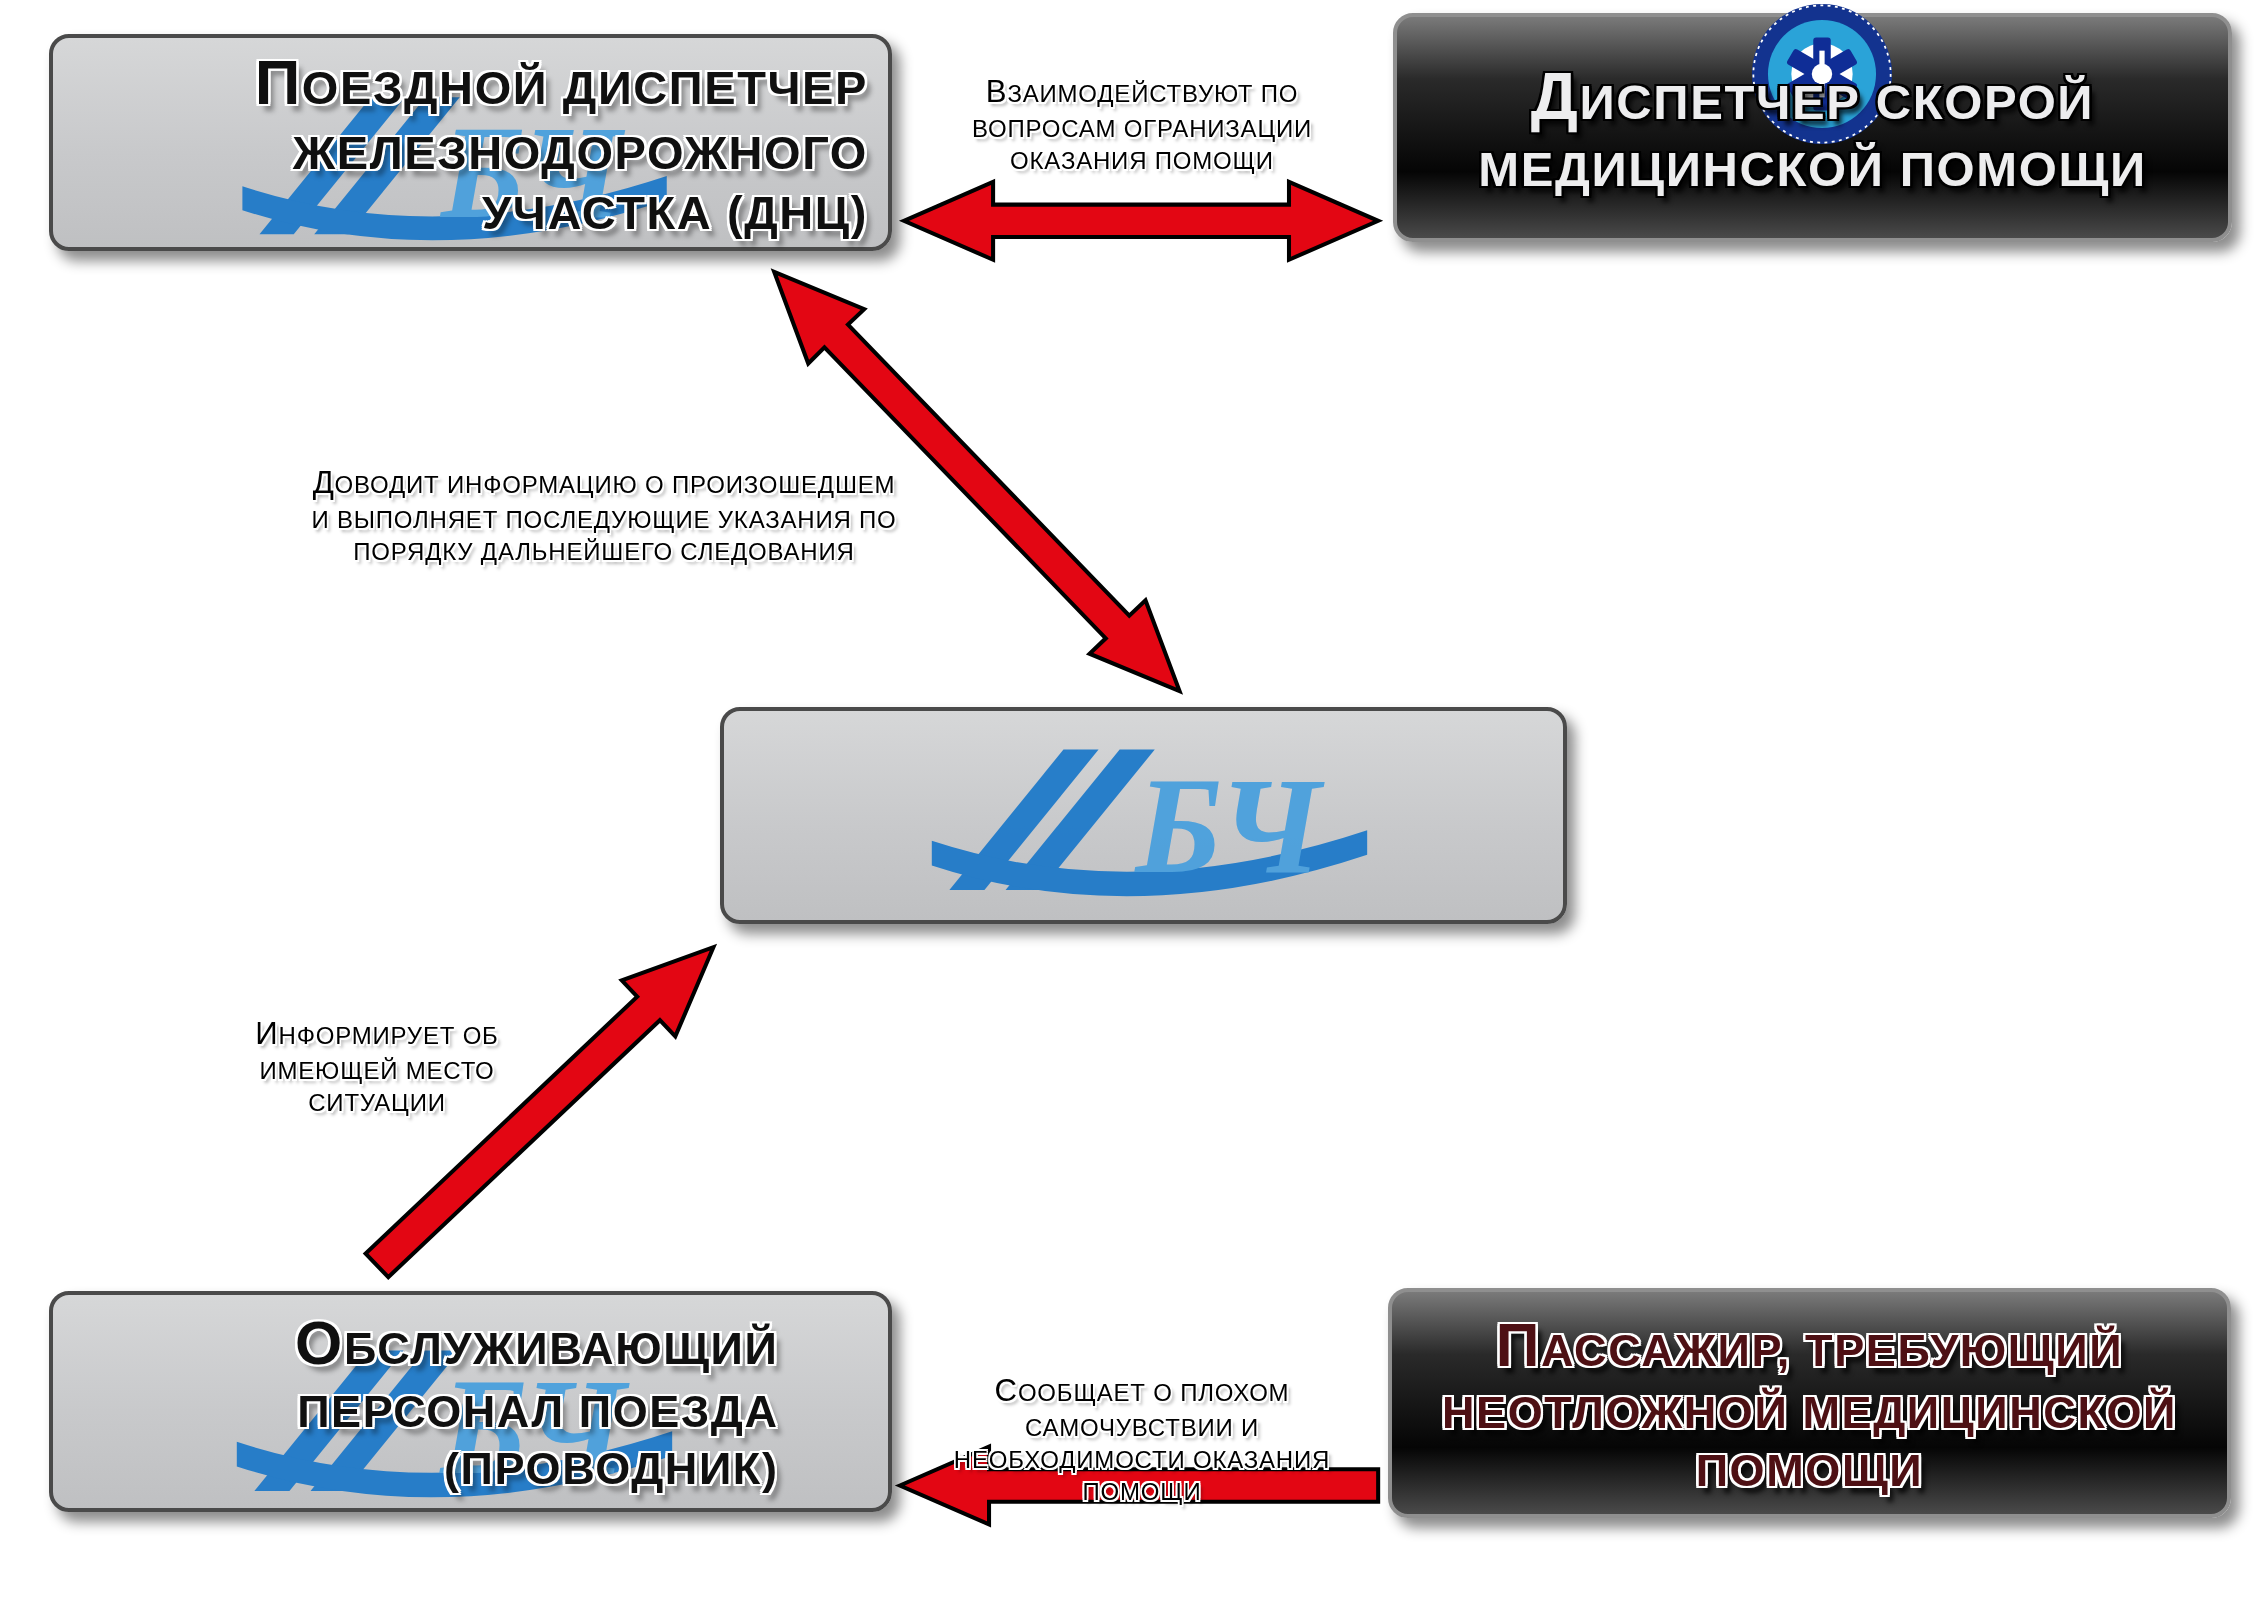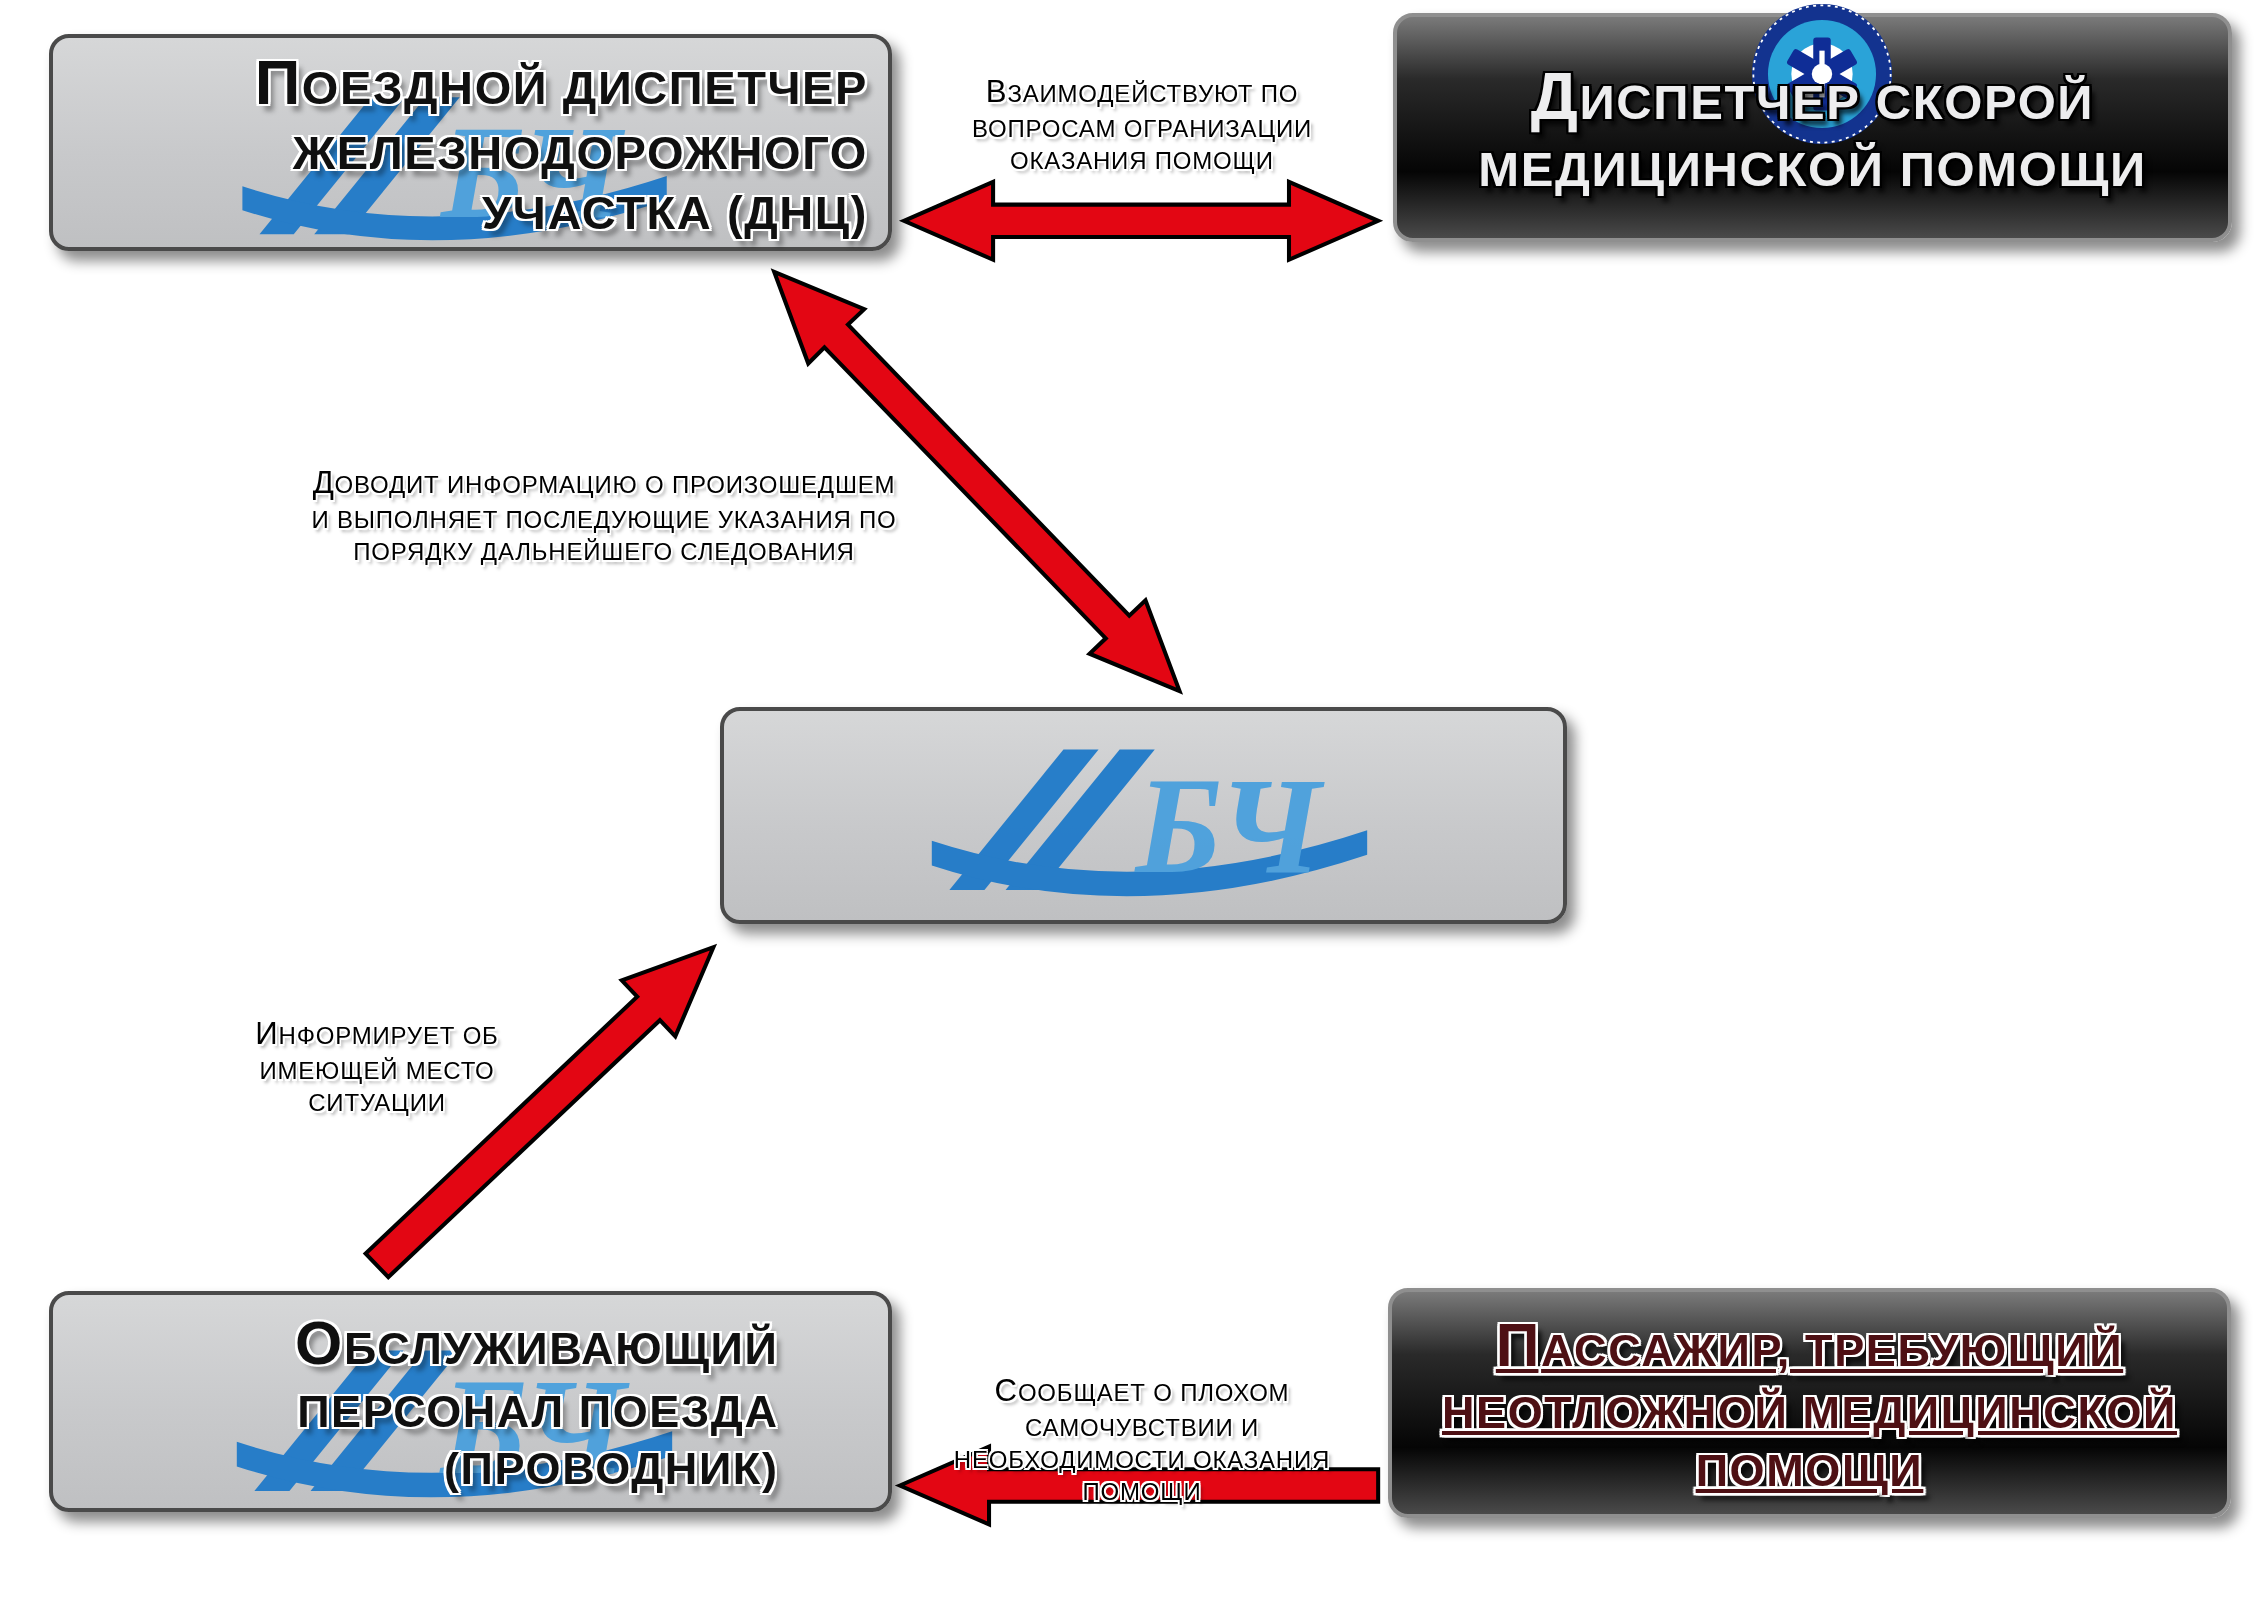--- a/index.html
+++ b/index.html
@@ -43,21 +43,20 @@
       -2.4px 2.4px 0 #000, 0 2.4px 0 #000, 2.4px 2.4px 0 #000,
       4.9px 5.7px 4.9px rgba(0,0,0,0.8);
   }
   .title.ink-maroon {
     color:#4e1014;
     text-shadow:
       -2.4px -2.4px 0 #fff, 0 -2.4px 0 #fff, 2.4px -2.4px 0 #fff,
       -2.4px 0 0 #fff, 2.4px 0 0 #fff,
       -2.4px 2.4px 0 #fff, 0 2.4px 0 #fff, 2.4px 2.4px 0 #fff,
       5.7px 6.5px 4.9px rgba(0,0,0,0.8);
-    text-decoration: underline;
   }
 
   .note {
     position:absolute; z-index:3; font-weight:normal; text-transform:uppercase;
     text-align:center; color:#000; letter-spacing:0.8px;
     font-size:24px; line-height:1.34;
     text-shadow:
       -1.6px -1.6px 0 #fff, 0 -1.6px 0 #fff, 1.6px -1.6px 0 #fff,
       -1.6px 0 0 #fff, 1.6px 0 0 #fff,
       -1.6px 1.6px 0 #fff, 0 1.6px 0 #fff, 1.6px 1.6px 0 #fff,

